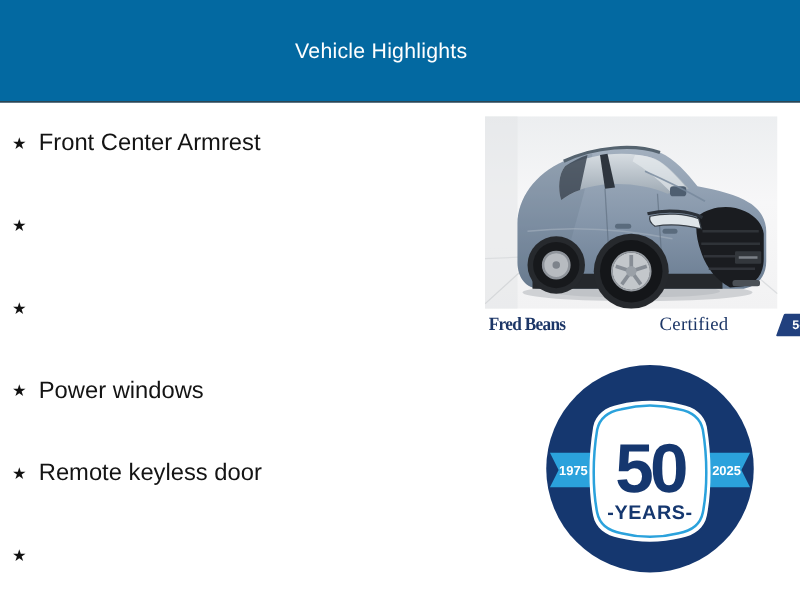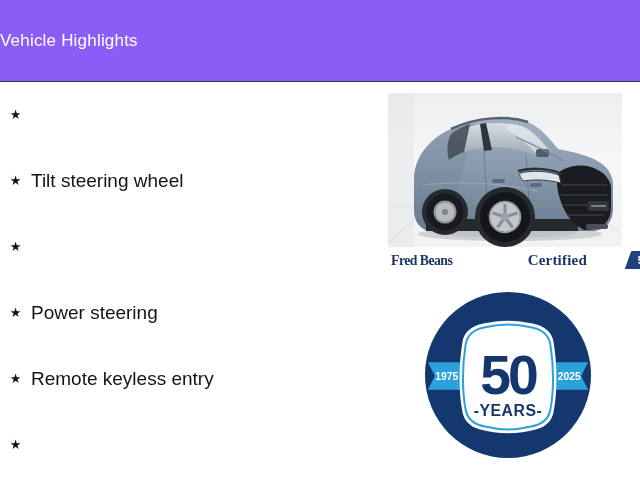--- a/index.html
+++ b/index.html
@@ -2,22 +2,22 @@
 <html><head>
 <meta charset="utf-8">
 <style>
   html,body{margin:0;padding:0;background:#fff;}
   .page{
     position:relative;width:640px;height:480px;background:#ffffff;
     overflow:hidden;font-family:"Liberation Sans",sans-serif;
   }
   
   .header{
-    position:absolute;top:0;left:0;width:640px;height:82px;background:#8b5cf6;
-    display:flex;align-items:center;justify-content:flex-start;box-sizing:border-box;
+    position:absolute;top:0;left:0;width:640px;height:82px;background:#0369a1;
+    display:flex;align-items:center;justify-content:center;box-sizing:border-box;
     padding-right:30px;border-bottom:1px solid #3a3a3a;
   }
   .header-title{color:#ffffff;font-size:17px;letter-spacing:.2px;font-weight:400;}
   
   .features{position:absolute;top:82px;left:9px;width:372px;margin:0;padding:0;list-style:none;}
   .features li{
     height:66px;display:flex;align-items:center;gap:9px;
     font-size:19px;color:#141414;
   }
   .star{font-size:13px;line-height:1;color:#111;width:13px;text-align:center;transform:translateY(-1px);}
@@ -28,64 +28,64 @@
   .certified{
     position:absolute;left:391px;top:250px;width:246px;height:20px;
     display:flex;align-items:center;white-space:nowrap;gap:33px;
   }
   .brand{
     font-family:"Liberation Serif",serif;font-weight:bold;color:#1c3667;
     font-size:15px;letter-spacing:-0.6px;transform:scaleX(.92);transform-origin:left center;
   }
   .logo-divider{width:2px;height:13px;background:#aebdd4;margin:0 4px 0 0;}
   .program{
-    font-family:"Liberation Serif",serif;font-weight:bold;color:#1c3667;
+    font-family:"Liberation Serif",serif;font-weight:normal;color:#1c3667;
     font-size:15px;letter-spacing:.2px;
   }
   .banner{
     margin-left:8px;background:#21407e;height:18px;transform:skewX(-20deg);
     display:flex;align-items:center;justify-content:center;padding:0 10px;
     border-radius:1px;flex:0 0 auto;min-width:112px;
   }
   .banner span{
     transform:skewX(20deg);color:#ffffff;font-size:10px;font-weight:bold;
     letter-spacing:.1px;white-space:nowrap;
   }
   
-  .badge{position:absolute;left:424px;top:291px;width:168px;height:168px;}
+  .badge{position:absolute;left:436px;top:291px;width:168px;height:168px;}
   .badge svg{display:block;}
   .badge text{font-family:"Liberation Sans",sans-serif;}
 </style>
 </head>
 <body>
 
 <div class="page">
 
   <div class="header">
     <span class="header-title">Vehicle Highlights</span>
   </div>
 
   <ul class="features">
     <li>
       <span class="star">★</span>
-    </li>
-    <li>
-      <span class="star">★</span>
-      <span>Tilt steering wheel</span>
+      <span>Front Center Armrest</span>
     </li>
     <li>
       <span class="star">★</span>
     </li>
     <li>
       <span class="star">★</span>
-      <span>Power steering</span>
     </li>
     <li>
       <span class="star">★</span>
-      <span>Remote keyless entry</span>
+      <span>Power windows</span>
+    </li>
+    <li>
+      <span class="star">★</span>
+      <span>Remote keyless door</span>
     </li>
     <li>
       <span class="star">★</span>
     </li>
   </ul>
 
   <div class="photo">
     <svg width="234" height="154" viewBox="0 0 234 154">
       <defs>
         <linearGradient id="bgGrad" x1="0" y1="0" x2="0" y2="1">

